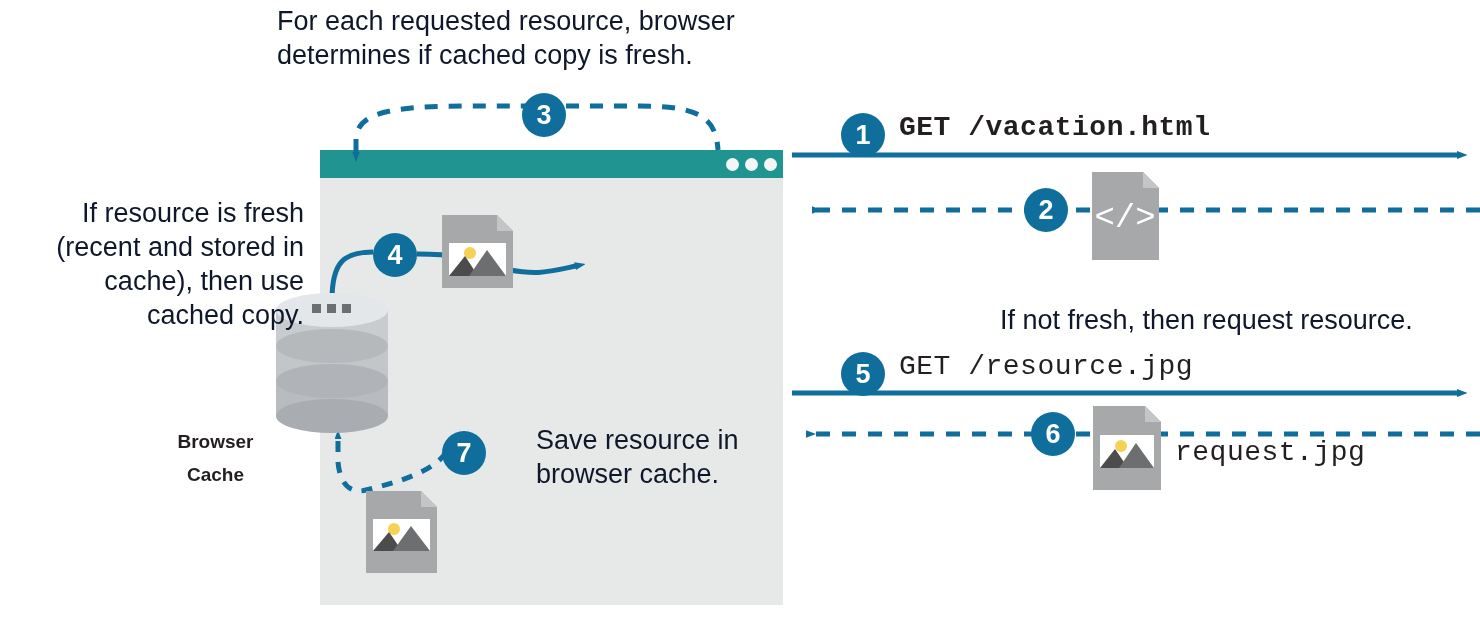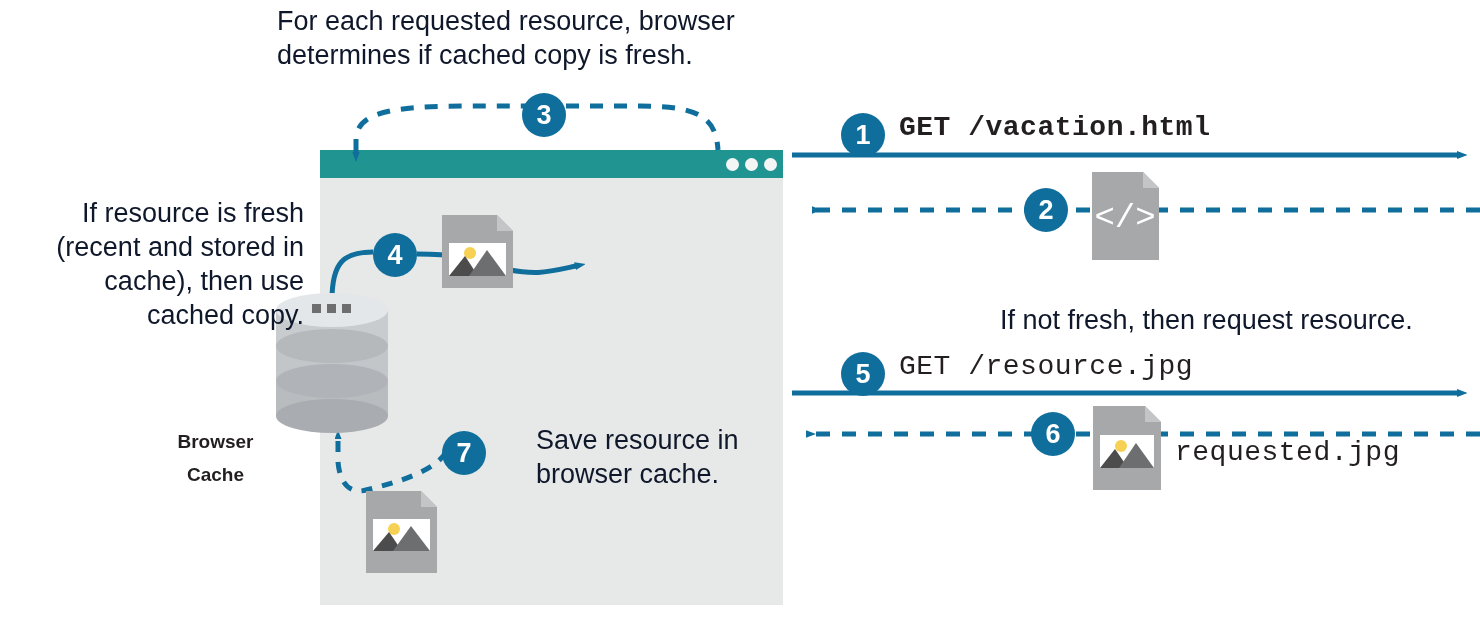--- a/index.html
+++ b/index.html
@@ -240,13 +240,13 @@
 <div class="abs prose" id="caption-save">Save resource in
 browser cache.</div>
 
 <div class="abs cache-label" id="label-browser-cache">Browser
 Cache</div>
 
 <div class="abs mono" id="req-1">GET /vacation.html</div>
 
 <div class="abs mono" id="req-5">GET /resource.jpg</div>
 
-<div class="abs mono" id="resp-6">requested.jpg</div>
+<div class="abs mono" id="resp-6">request.jpg</div>
 
 </body></html>

